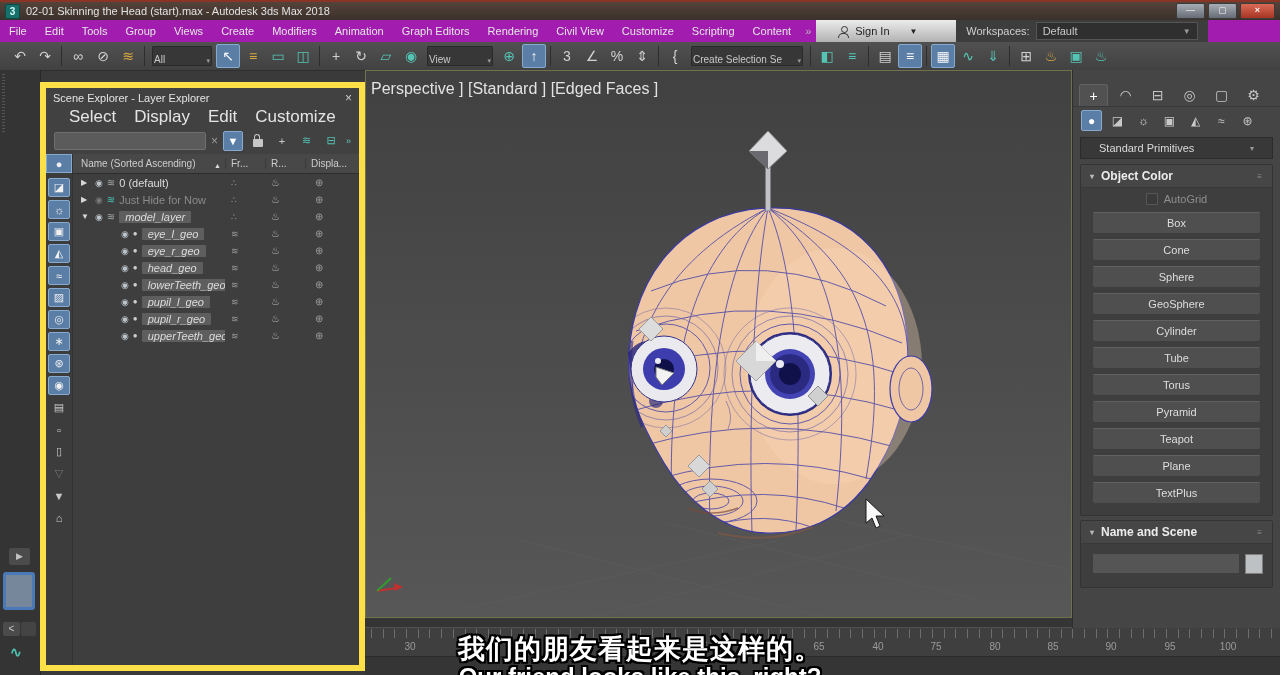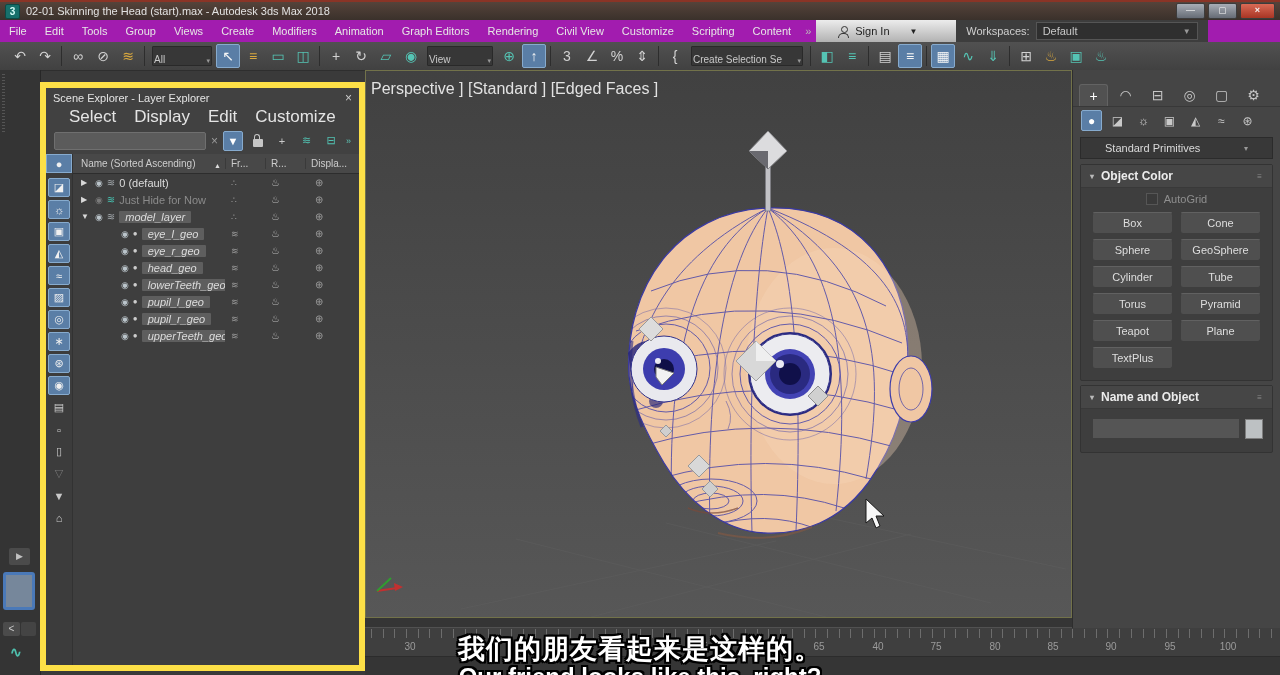--- a/index.html
+++ b/index.html
@@ -134,30 +134,30 @@
   .cpanel{position:absolute;left:1072px;top:70px;width:208px;height:558px;background:#454545;
     border-left:1px solid #2e2e2e;box-sizing:border-box;padding-top:10px;z-index:3}
   .cp-tabs{height:26px;display:flex;align-items:flex-end;padding:0 6px;gap:3px;border-bottom:1px solid #383838}
   .cp-tab{width:29px;height:22px;display:flex;align-items:center;justify-content:center;color:#c6c6c6;
     font-size:14px;border-radius:3px 3px 0 0}
   .cp-tab.active{background:#515151;border:1px solid #636363;border-bottom:none;color:#fff;box-sizing:border-box}
   .cp-cats{height:27px;display:flex;align-items:center;padding:0 8px;gap:5px}
   .cp-cat{width:21px;height:21px;display:flex;align-items:center;justify-content:center;color:#c9c9c9;font-size:12px;border-radius:2px}
   .cp-cat.hl{background:#5a7ea6;border:1px solid #87abce;box-sizing:border-box;color:#fff}
   .cp-dd{margin:3px 7px 5px;height:20px;background:#383838;border:1px solid #2b2b2b;display:flex;align-items:center;
-    padding:0 24px;font-size:11px;color:#dadada}
+    padding:0 18px;font-size:11px;color:#dadada}
   .cp-dd .caret{margin-left:auto;font-size:8px;color:#999}
   .rollout{margin:4px 7px;background:#3e3e3e;border:1px solid #333;border-radius:2px}
   .ro-head{height:22px;display:flex;align-items:center;gap:7px;padding:0 9px;font-size:12px;font-weight:bold;color:#ececec;
     background:#464646;border-bottom:1px solid #393939}
   .ro-arrow{font-size:8px;color:#b9b9b9}
   .ro-grip{margin-left:auto;font-size:8px;color:#8b8b8b;letter-spacing:1px}
   .autogrid{display:flex;align-items:center;justify-content:center;gap:6px;height:22px;color:#8f8f8f;font-size:11px}
   .cb{width:10px;height:10px;background:#3a3a3a;border:1px solid #565656}
-  .objgrid{display:grid;grid-template-columns:1fr 1fr;gap:5px 7px;padding:2px 11px 11px}
+  .objgrid{display:grid;grid-template-columns:1fr;gap:5px 7px;padding:2px 11px 11px}
   .objbtn{height:20px;background:#4f4f4f;border:1px solid #3e3e3e;border-top-color:#616161;border-radius:3px;
     color:#dedede;font-size:11px;display:flex;align-items:center;justify-content:center}
   .nc-row{display:flex;align-items:center;gap:5px;padding:9px 11px 13px}
   .nc-input{flex:1;height:17px;background:#555555;border:1px solid #3e3e3e;outline:none;color:#eee;font-size:11px}
   .nc-swatch{width:16px;height:18px;background:#bdc1c3;border:1px solid #7e7e7e;flex:none}
 
   
   .sub{position:absolute;left:0;right:0;text-align:center;font-weight:bold;color:#fff;z-index:50;pointer-events:none;
     text-shadow:-2px 0 0 #000,2px 0 0 #000,0 -2px 0 #000,0 2px 0 #000,-2px -2px 0 #000,2px 2px 0 #000,-2px 2px 0 #000,2px -2px 0 #000}
   .sub1{top:631px;font-size:27px;letter-spacing:1px}
@@ -897,21 +897,21 @@
         <span class="objbtn">Torus</span>
         <span class="objbtn">Pyramid</span>
         <span class="objbtn">Teapot</span>
         <span class="objbtn">Plane</span>
         <span class="objbtn">TextPlus</span>
       </div>
   </div>
   <div class="rollout">
     <div class="ro-head">
       <span class="ro-arrow">▾</span>
-      <span>Name and Object</span>
+      <span>Name and Scene</span>
       <span class="ro-grip">≡</span>
     </div>
     <div class="nc-row">
       <input class="nc-input" value="" style="">
       <span class="nc-swatch"></span>
     </div>
   </div>
 </div>
 
 <div class="sub sub1">我们的朋友看起来是这样的。</div>

